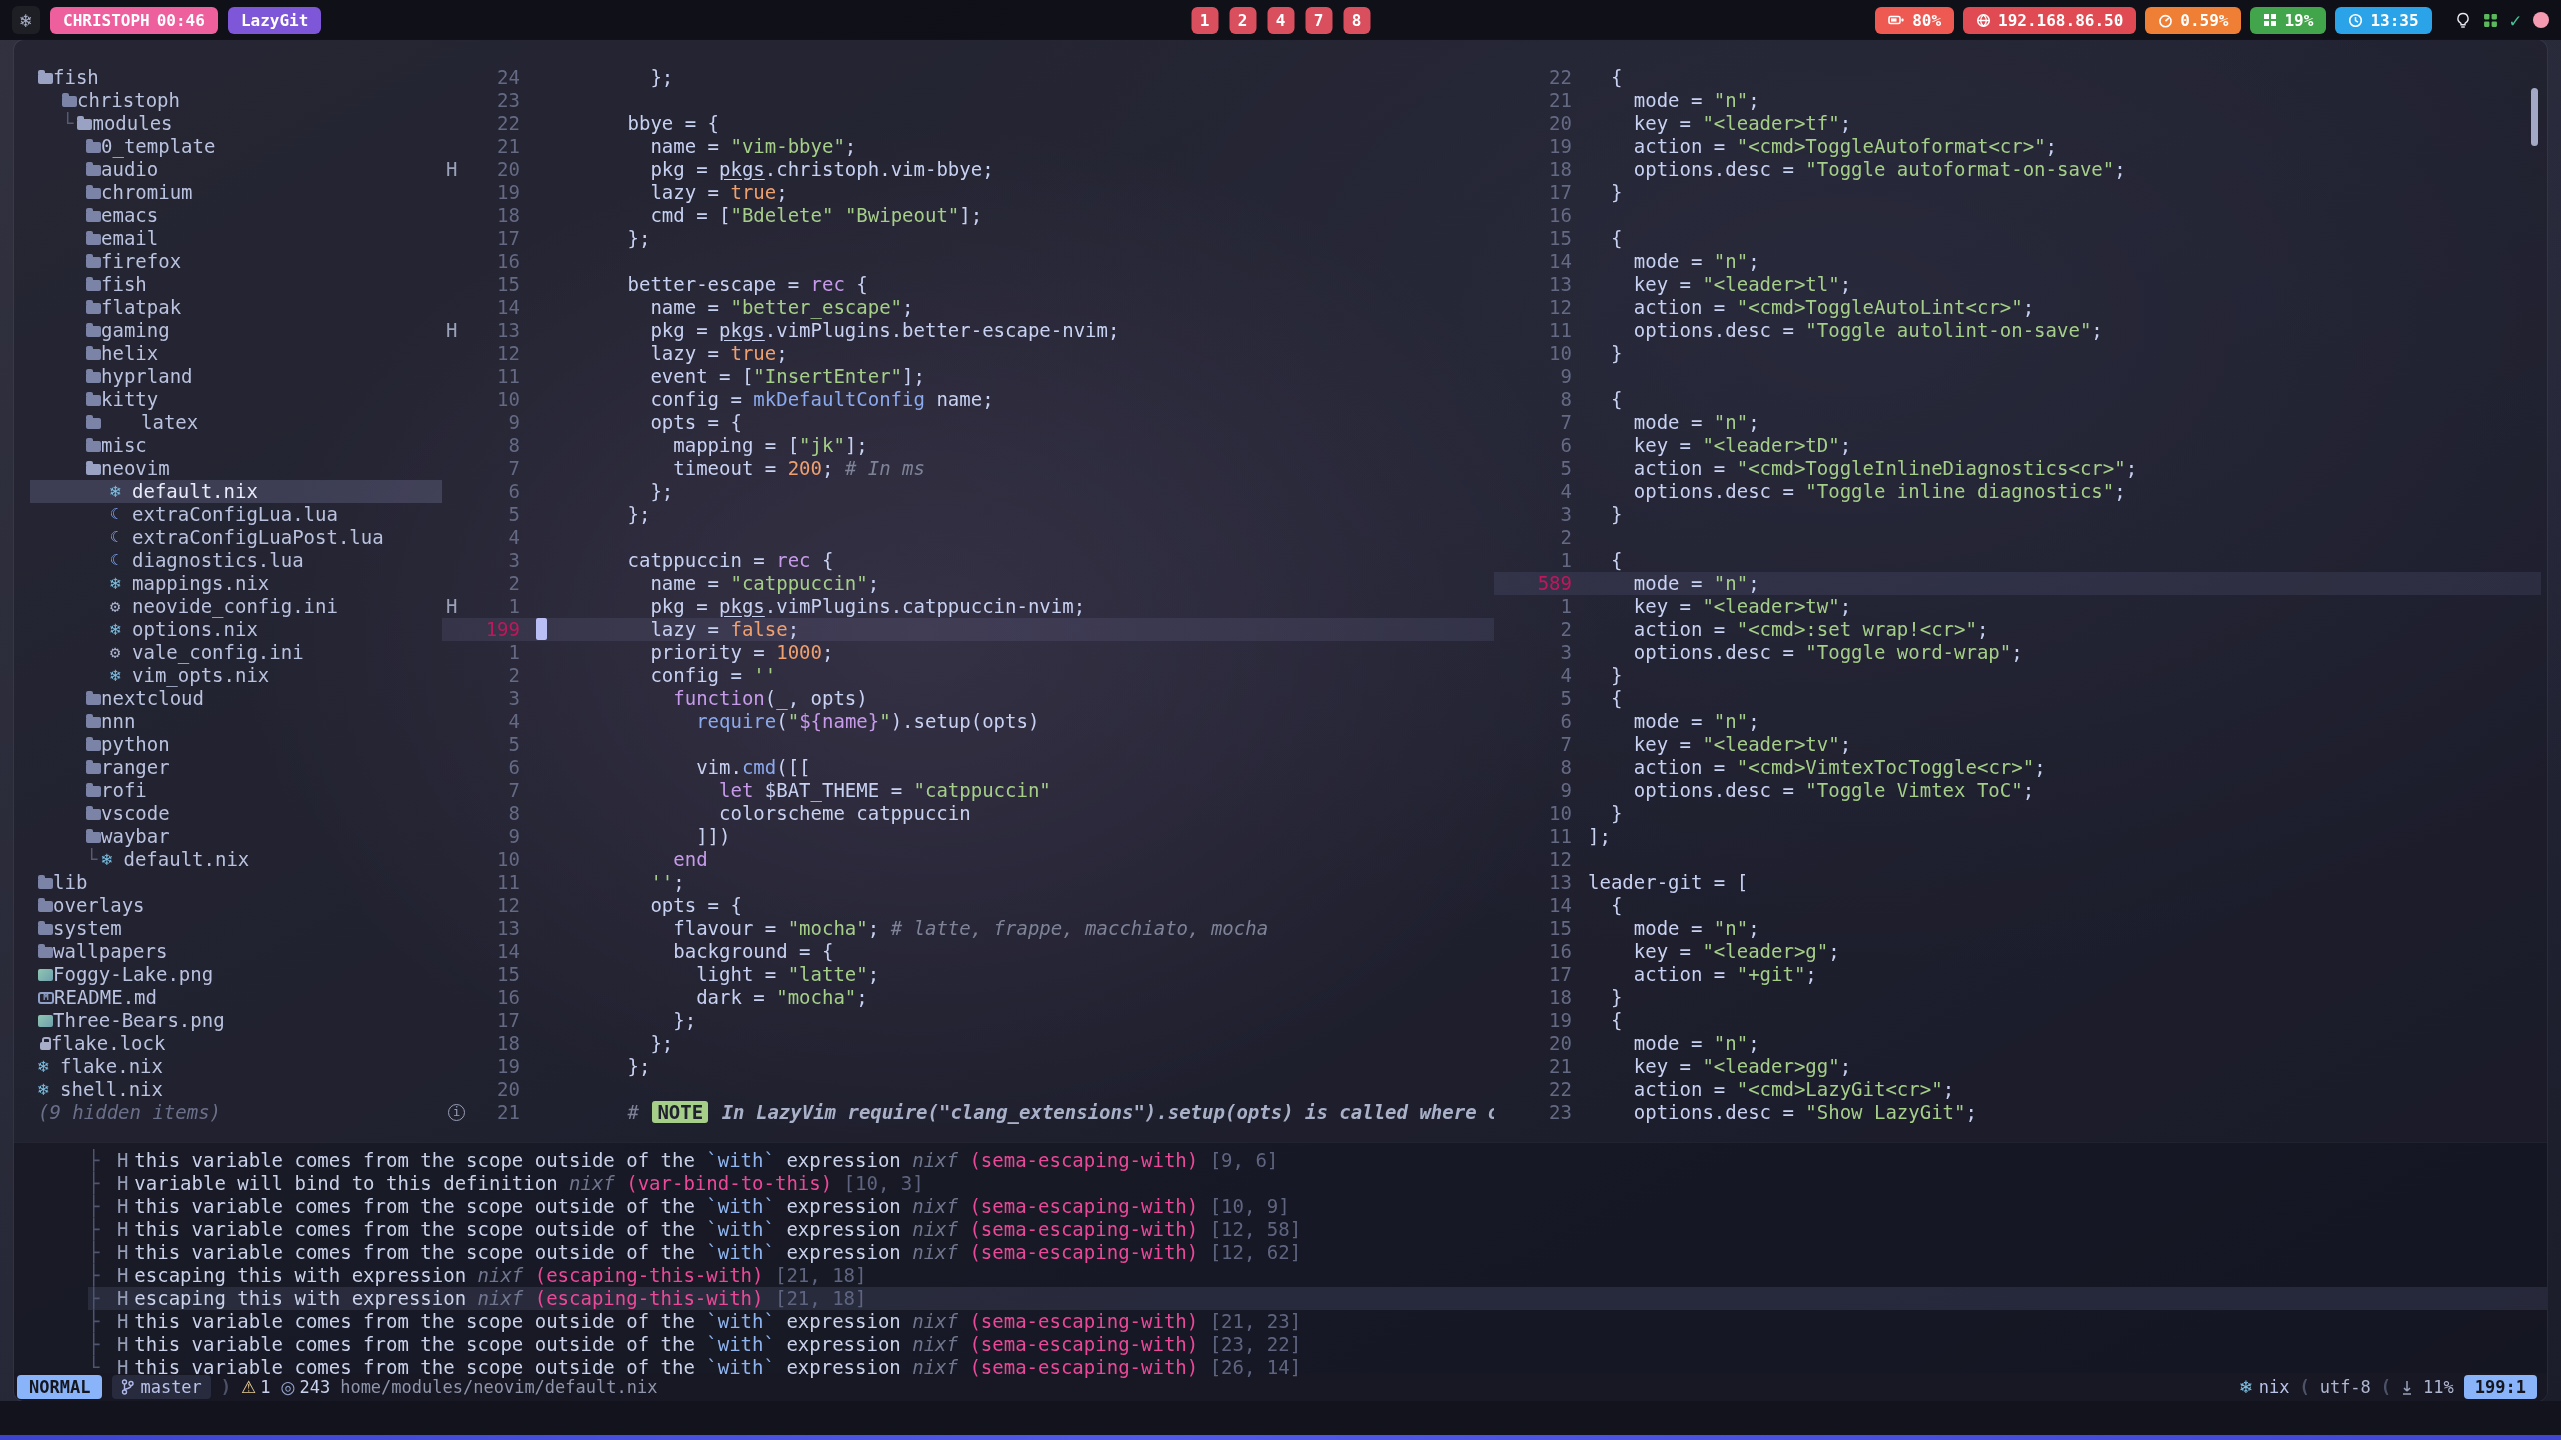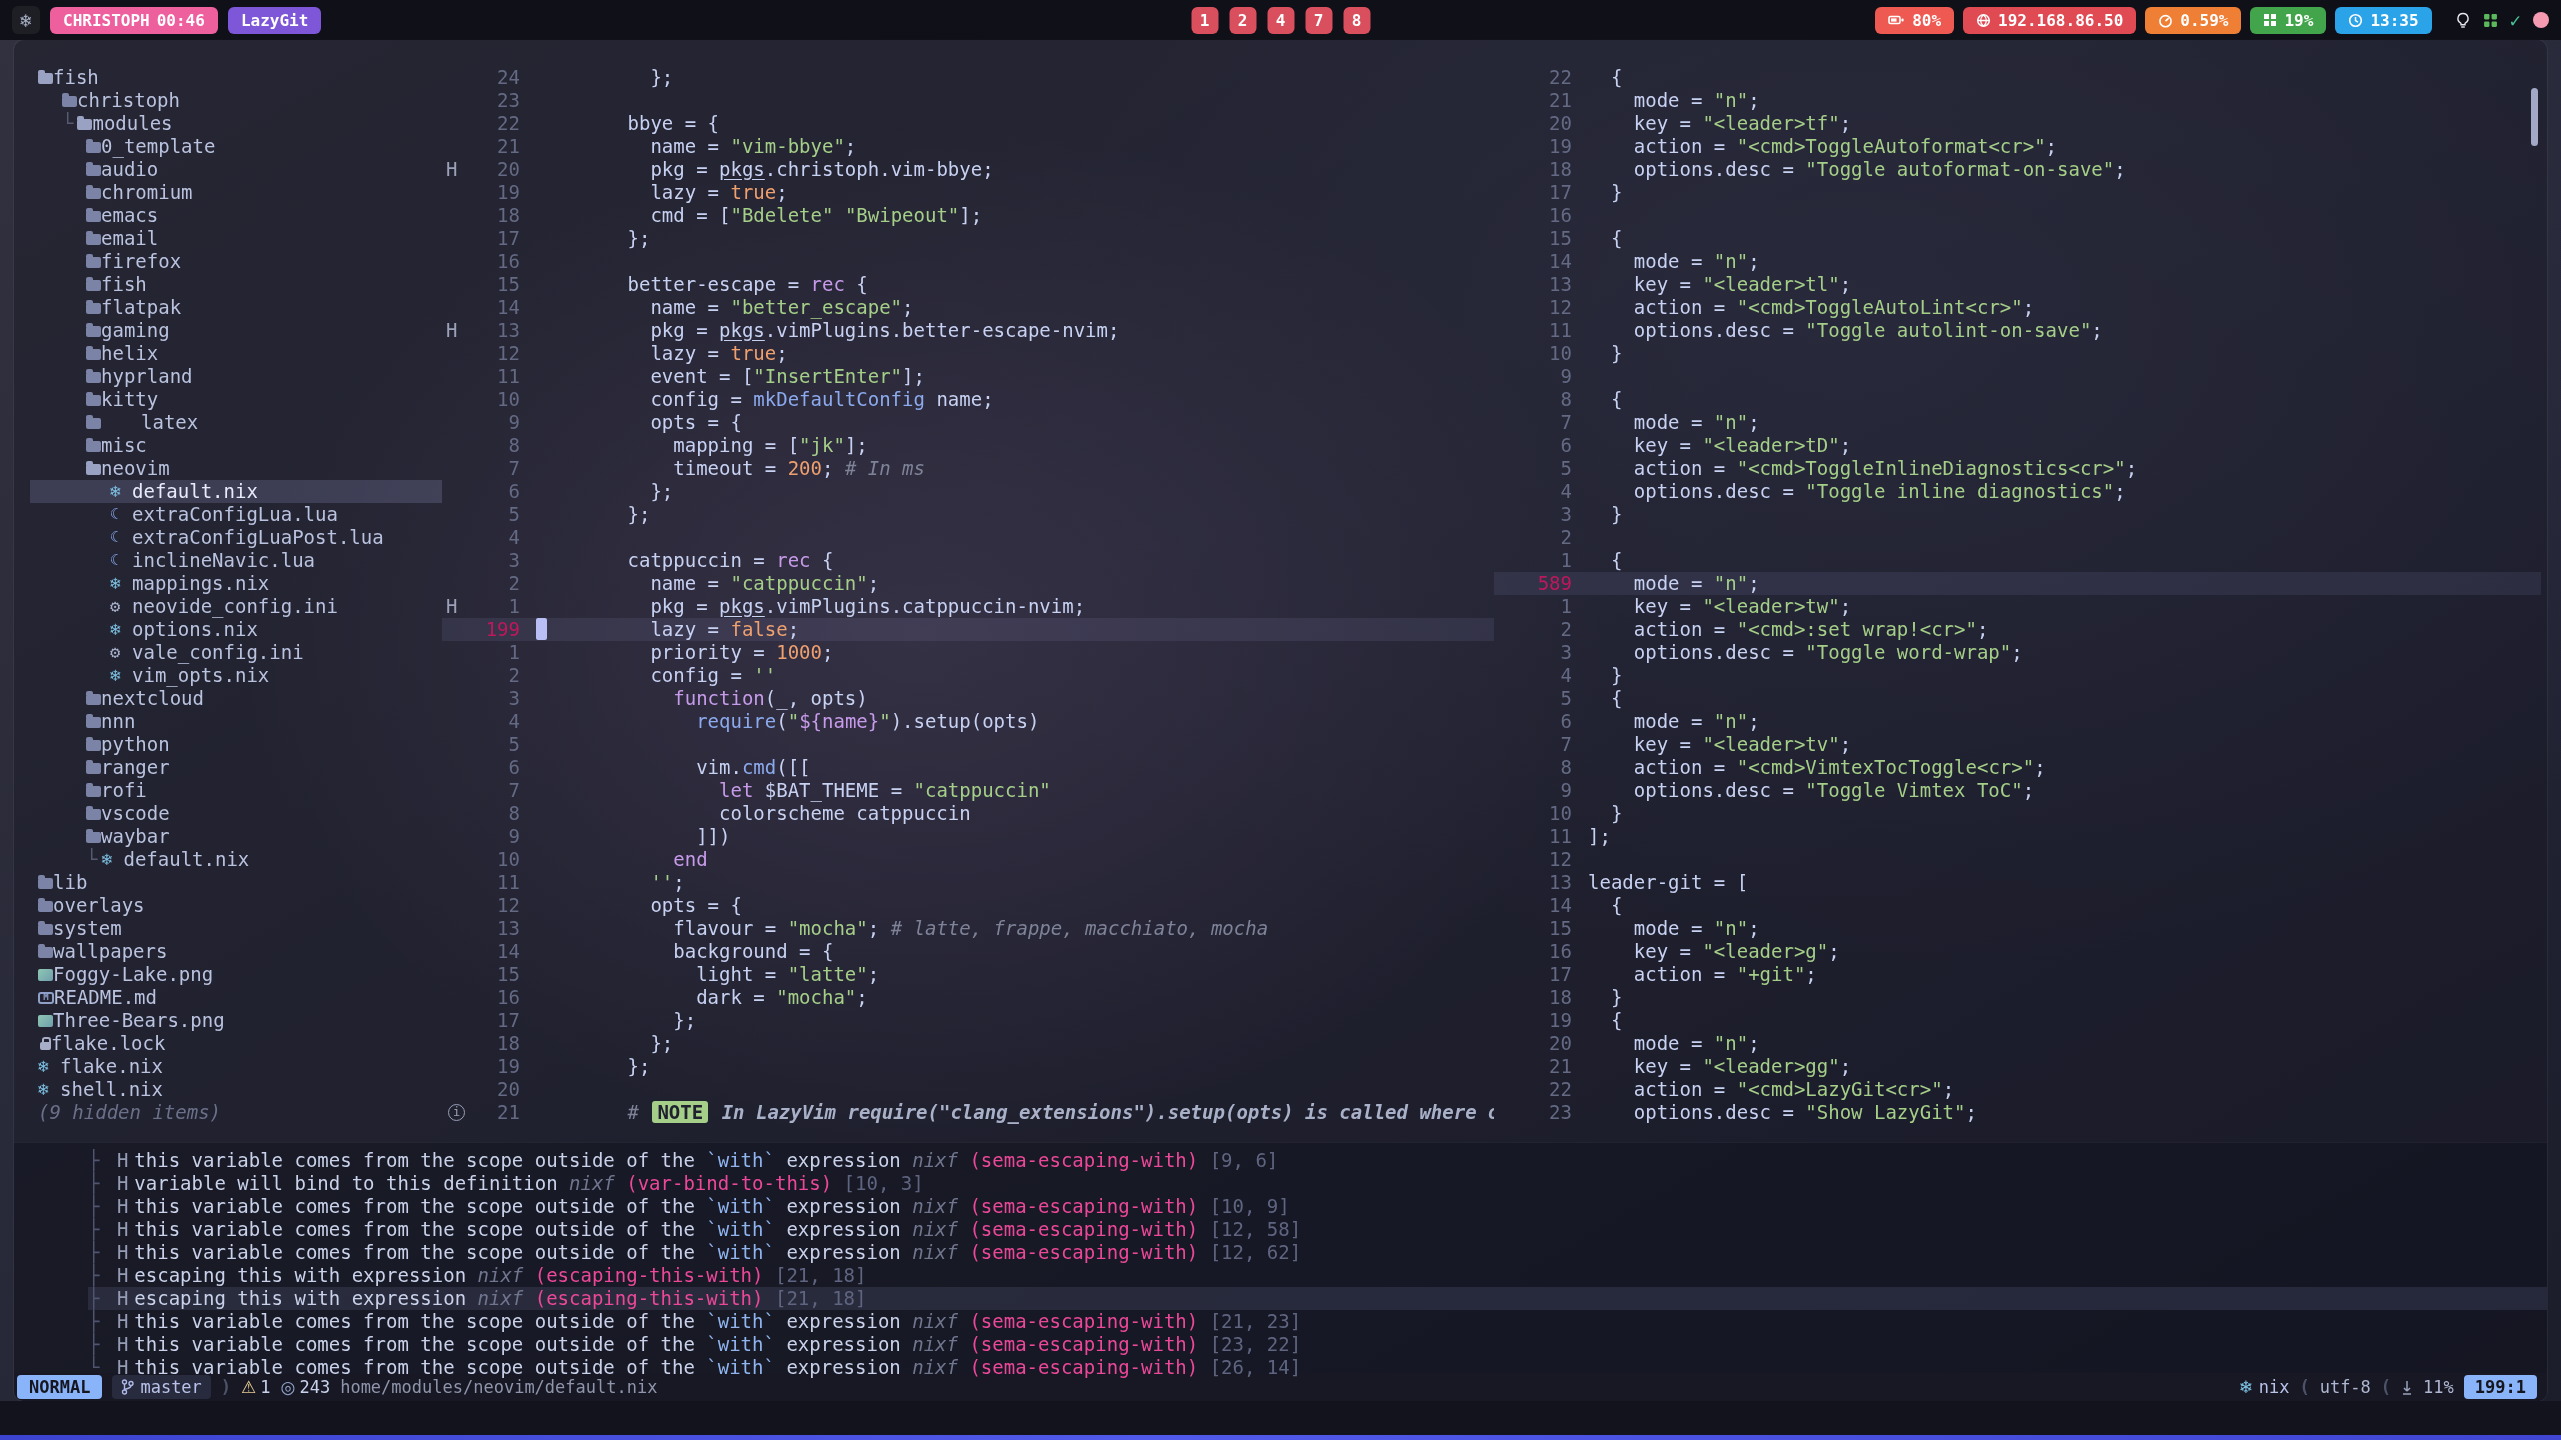--- a/index.html
+++ b/index.html
@@ -201,21 +201,21 @@
         <div class="trow" style="padding-left: 56px;"><span class="ticon i-folder"></span><span class="tlabel">gaming</span></div>
         <div class="trow" style="padding-left: 56px;"><span class="ticon i-folder"></span><span class="tlabel">helix</span></div>
         <div class="trow" style="padding-left: 56px;"><span class="ticon i-folder"></span><span class="tlabel">hyprland</span></div>
         <div class="trow" style="padding-left: 56px;"><span class="ticon i-folder"></span><span class="tlabel">kitty</span></div>
         <div class="trow" style="padding-left: 56px; gap: 40px;"><span class="ticon i-folder"></span><span class="tlabel">latex</span></div>
         <div class="trow" style="padding-left: 56px;"><span class="ticon i-folder"></span><span class="tlabel">misc</span></div>
         <div class="trow" style="padding-left: 56px;"><span class="ticon i-folder-open"></span><span class="tlabel">neovim</span></div>
         <div class="trow sel" style="padding-left: 80px;"><span class="ticon i-nix">❄</span><span class="tlabel">default.nix</span></div>
         <div class="trow" style="padding-left: 80px;"><span class="ticon i-lua">☾</span><span class="tlabel">extraConfigLua.lua</span></div>
         <div class="trow" style="padding-left: 80px;"><span class="ticon i-lua">☾</span><span class="tlabel">extraConfigLuaPost.lua</span></div>
-        <div class="trow" style="padding-left: 80px;"><span class="ticon i-lua">☾</span><span class="tlabel">inclineNavic.lua</span></div>
+        <div class="trow" style="padding-left: 80px;"><span class="ticon i-lua">☾</span><span class="tlabel">diagnostics.lua</span></div>
         <div class="trow" style="padding-left: 80px;"><span class="ticon i-nix">❄</span><span class="tlabel">mappings.nix</span></div>
         <div class="trow" style="padding-left: 80px;"><span class="ticon i-gear">⚙</span><span class="tlabel">neovide_config.ini</span></div>
         <div class="trow" style="padding-left: 80px;"><span class="ticon i-nix">❄</span><span class="tlabel">options.nix</span></div>
         <div class="trow" style="padding-left: 80px;"><span class="ticon i-gear">⚙</span><span class="tlabel">vale_config.ini</span></div>
         <div class="trow" style="padding-left: 80px;"><span class="ticon i-nix">❄</span><span class="tlabel">vim_opts.nix</span></div>
         <div class="trow" style="padding-left: 56px;"><span class="ticon i-folder"></span><span class="tlabel">nextcloud</span></div>
         <div class="trow" style="padding-left: 56px;"><span class="ticon i-folder"></span><span class="tlabel">nnn</span></div>
         <div class="trow" style="padding-left: 56px;"><span class="ticon i-folder"></span><span class="tlabel">python</span></div>
         <div class="trow" style="padding-left: 56px;"><span class="ticon i-folder"></span><span class="tlabel">ranger</span></div>
         <div class="trow" style="padding-left: 56px; text-align: right;"><span class="ticon i-folder"></span><span class="tlabel">rofi</span></div>

